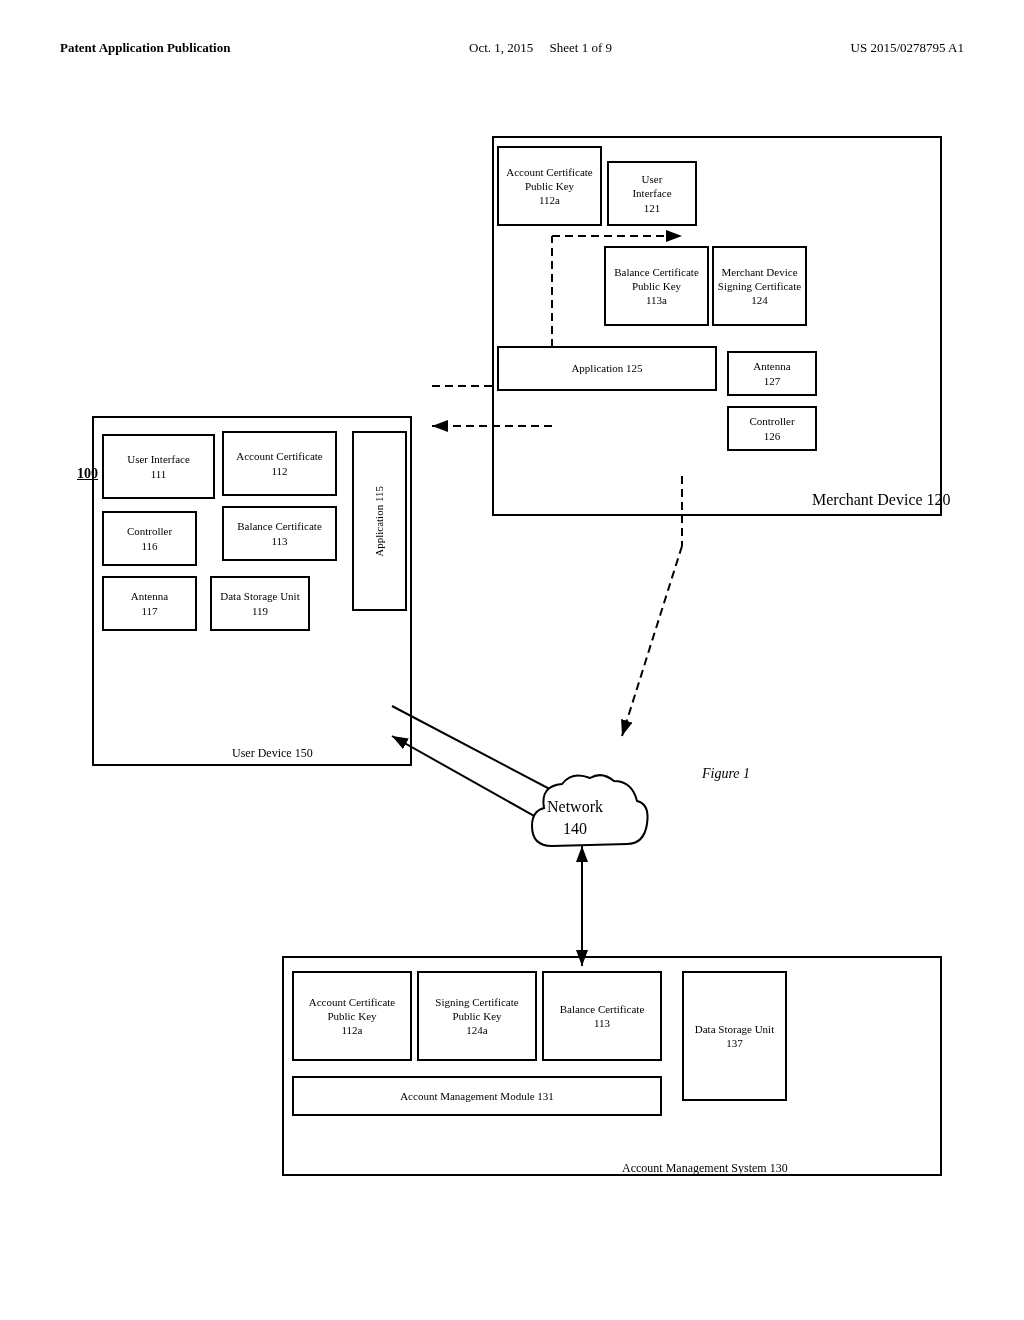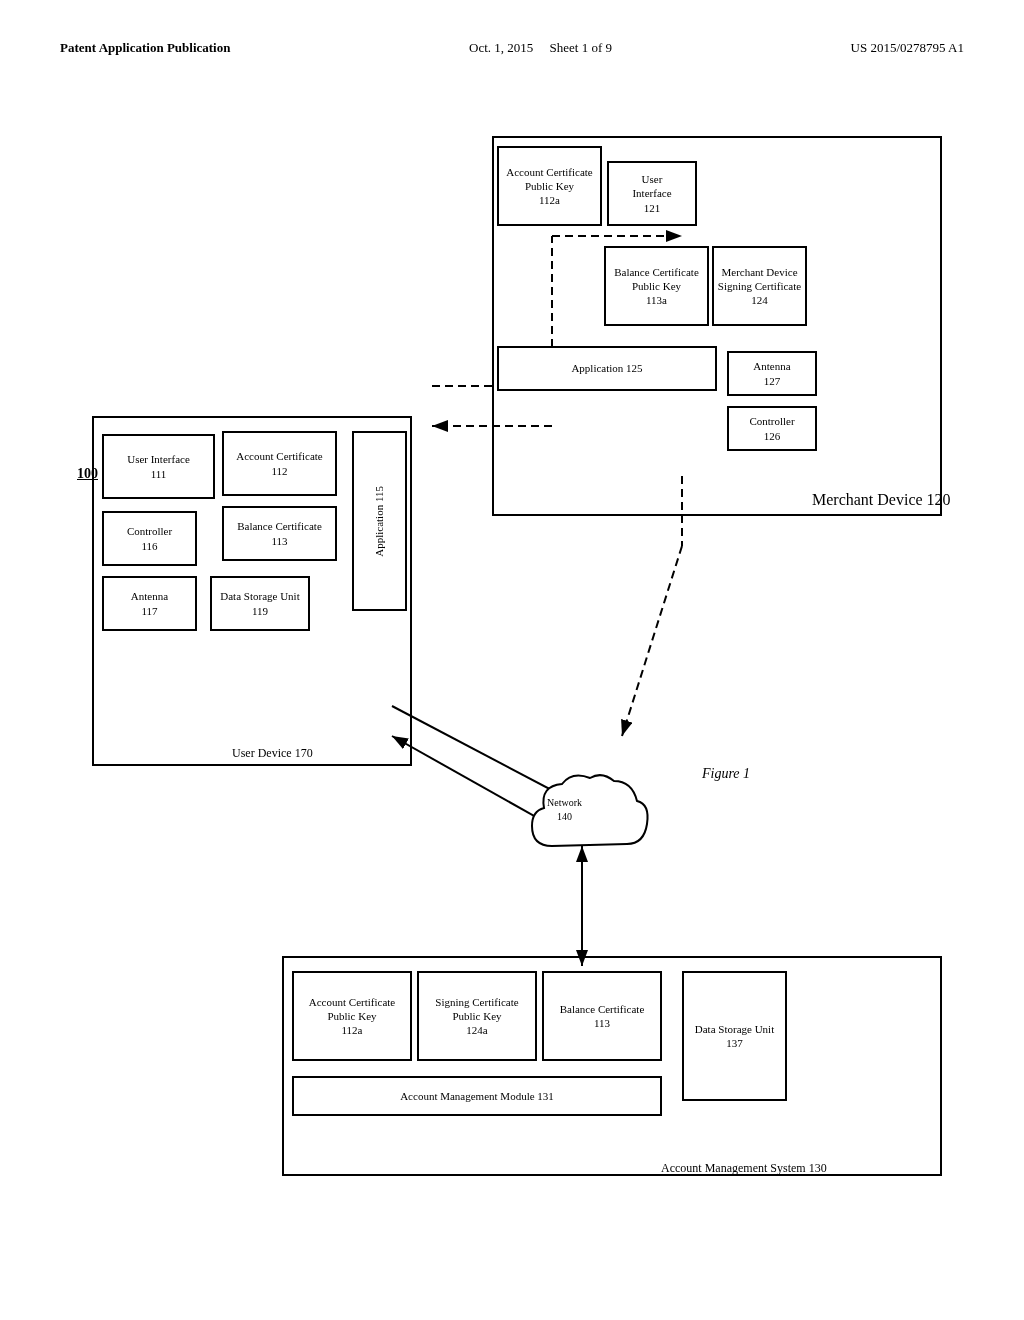--- a/index.html
+++ b/index.html
@@ -147,21 +147,21 @@
       <span>Antenna<br>127</span>
     </div>
 
     <div class="box" style="left:665px; top:320px; width:90px; height:45px;">
       <span>Controller<br>126</span>
     </div>
 
     <div style="position:absolute; left:30px; top:330px; width:320px; height:350px; border:2px solid #000;">
     </div>
 
-    <div style="position:absolute; left:170px; top:660px; font-size:12px;">User Device 170</div>
+    <div style="position:absolute; left:170px; top:660px; font-size:12px;">User Device 150</div>
 
     <div class="box" style="left:40px; top:348px; width:113px; height:65px;">
       <span>User Interface<br>111</span>
     </div>
 
     <div class="box" style="left:40px; top:425px; width:95px; height:55px;">
       <span>Controller<br>116</span>
     </div>
 
     <div class="box" style="left:40px; top:490px; width:95px; height:55px;">
@@ -181,27 +181,27 @@
     </div>
 
     <div class="box" style="left:290px; top:345px; width:55px; height:180px;">
       <span style="writing-mode:vertical-rl; transform:rotate(180deg);">Application 115</span>
     </div>
 
     <div class="cloud-container" style="left:460px; top:680px;">
       <svg width="130" height="100" viewBox="0 0 130 100" xmlns="http://www.w3.org/2000/svg">
         <path d="M30,80 Q10,80 10,60 Q10,45 22,42 Q18,20 40,18 Q50,5 68,12 Q80,5 92,15 Q110,15 115,35 Q128,38 125,58 Q122,78 105,78 Z" fill="#fff" stroke="#000" stroke-width="2"></path>
       </svg>
-      <div style="position:absolute; top:30px; left:25px; font-size:10px; text-align:center; line-height:1.4;">Network<br>140</div>
+      <div style="position:absolute; top:30px; left:25px; font-size:16px; text-align:center; line-height:1.4;">Network<br>140</div>
     </div>
 
     <div style="position:absolute; left:220px; top:870px; width:660px; height:220px; border:2px solid #000;">
     </div>
 
-    <div style="position:absolute; left:560px; top:1075px; font-size:12px;margin-left:39px;">Account Management System 130</div>
+    <div style="position:absolute; left:560px; top:1075px; font-size:12px;">Account Management System 130</div>
 
     <div class="box" style="left:230px; top:885px; width:120px; height:90px;">
       <span>Account Certificate<br>Public Key<br>112a</span>
     </div>
 
     <div class="box" style="left:355px; top:885px; width:120px; height:90px;">
       <span>Signing Certificate<br>Public Key<br>124a</span>
     </div>
 
     <div class="box" style="left:480px; top:885px; width:120px; height:90px;">

